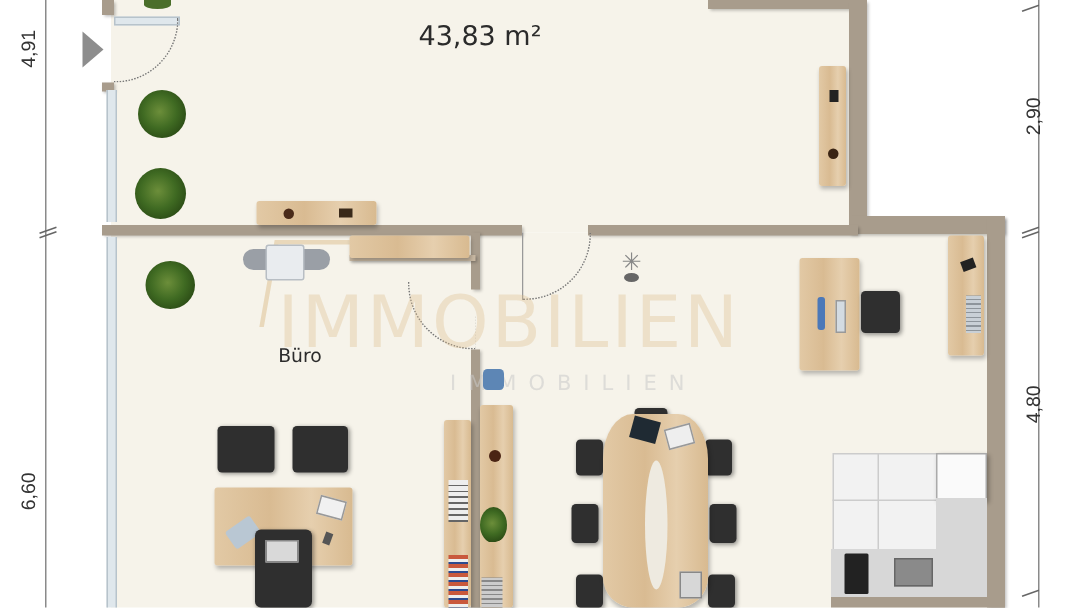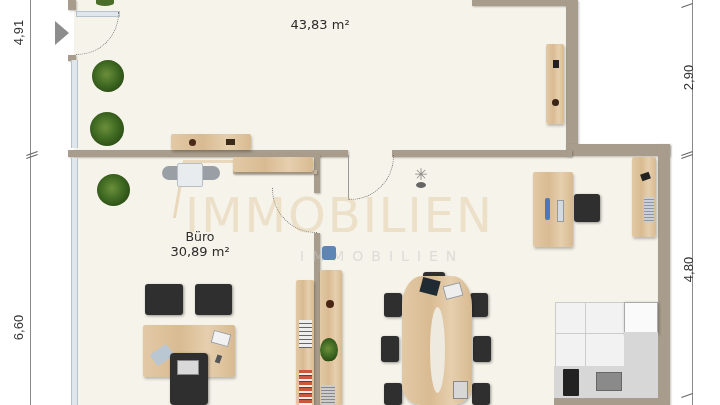--- a/index.html
+++ b/index.html
@@ -4,21 +4,21 @@
 <style>
   html, body { margin:0; padding:0; }
   body { width:720px; height:405px; overflow:hidden; background:#ffffff; position:relative; font-family:"DejaVu Sans", sans-serif; }
   .abs { position:absolute; }
   .floor { background:#f6f3ea; }
   .wall { background:#a89c8c; box-shadow:1px 1px 2px rgba(0,0,0,0.25); }
   .dimline { background:#8a8a8a; }
   .dimlabel { position:absolute; font-size:13px; color:#333; transform:rotate(-90deg); transform-origin:center; white-space:nowrap; font-family:"Liberation Sans", sans-serif; }
   .tick { position:absolute; width:12px; height:1px; background:#666; }
   .room-label { position:absolute; text-align:center; color:#2b2b2b; font-size:12.5px; line-height:15px; font-family:"DejaVu Sans", sans-serif; }
-  .room-label .area { font-size:13px; }
+  .room-label .area { font-size:18px; }
   .wood { background:linear-gradient(90deg,#e2c9a5,#d9bb92 40%,#e6cfae 70%,#d8ba90); box-shadow:1px 2px 3px rgba(0,0,0,0.25); border-radius:2px; }
   .plant { position:absolute; border-radius:50%; background:radial-gradient(circle at 45% 45%, #6c8e3a 0%, #3f6a22 45%, #2c4d16 75%, rgba(44,77,22,0) 78%); }
   .chair { position:absolute; background:#2f2f2f; border-radius:3px; box-shadow:1px 1px 3px rgba(0,0,0,0.4); }
   .window { position:absolute; background:#dfe7ec; border-left:1px solid #b7c3cb; border-right:1px solid #b7c3cb; }
   .door-swing { position:absolute; border:1px dotted #777; border-radius:0; }
   .watermark { position:absolute; color:rgba(220,190,140,0.35); font-family:"DejaVu Sans", sans-serif; letter-spacing:2px; pointer-events:none; }
 </style>
 </head>
 <body>
 
@@ -74,21 +74,20 @@
 <div class="abs" style="left:226px;top:139px;width:9px;height:6px;background:#3a2a1a;"></div>
 <div class="abs wood" style="left:546px;top:44px;width:18px;height:80px;"></div>
 <div class="abs" style="left:553px;top:60px;width:6px;height:8px;background:#222;"></div>
 <div class="abs" style="left:552px;top:99px;width:7px;height:7px;border-radius:50%;background:#3a2414;"></div>
 
 <div class="room-label" style="left:240px;top:17px;width:160px;">
   <div class="area">43,83 m²</div>
 </div>
 <div class="room-label" style="left:150px;top:229px;width:100px;">
   <div>Büro</div>
-  <div class="area">30,89 m²</div>
 </div>
 <div class="room-label" style="left:400px;top:211px;width:110px;">
 </div>
 
 <div class="abs wood" style="left:233px;top:157px;width:80px;height:15px;"></div>
 <div class="abs" style="left:162px;top:166px;width:58px;height:14px;border-radius:7px;background:#9a9fa6;"></div>
 <div class="abs" style="left:177px;top:163px;width:24px;height:22px;background:#e9ecef;border:1px solid #b8bec4;border-radius:2px;"></div>
 <div class="plant" style="left:97px;top:174px;width:33px;height:32px;"></div>
 <div class="chair" style="left:145px;top:284px;width:38px;height:31px;"></div>
 <div class="chair" style="left:195px;top:284px;width:37px;height:31px;"></div>

